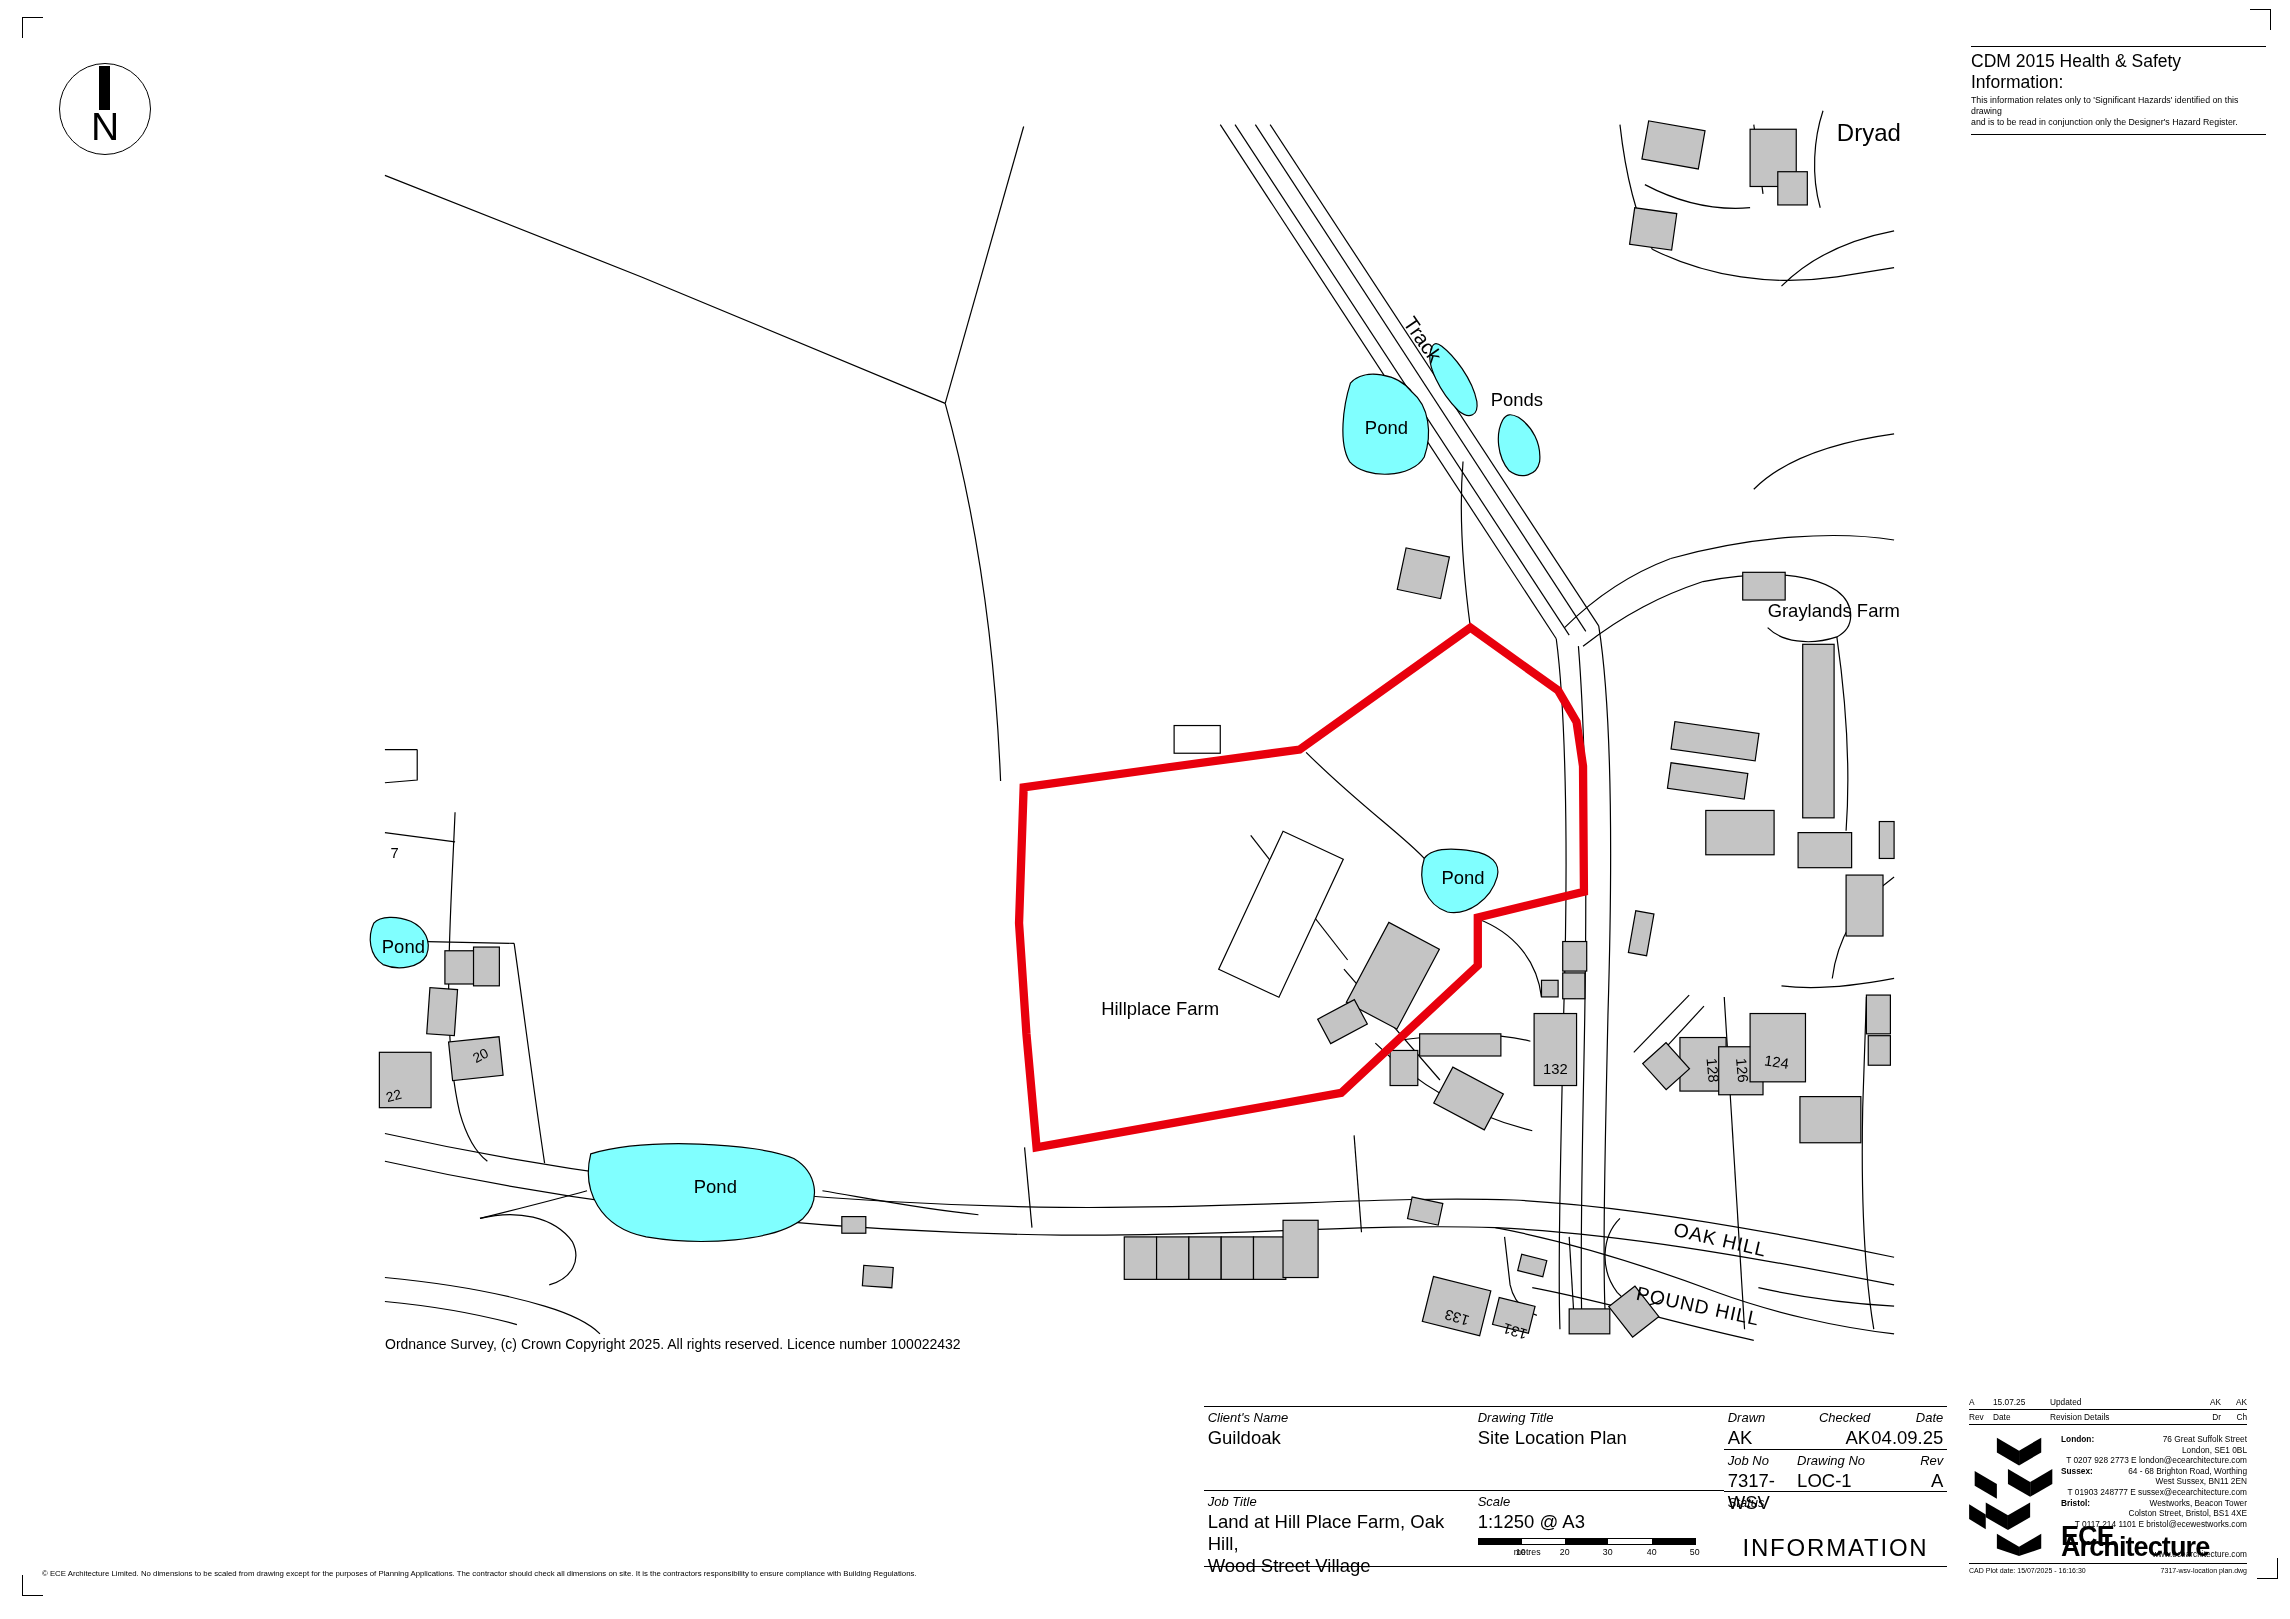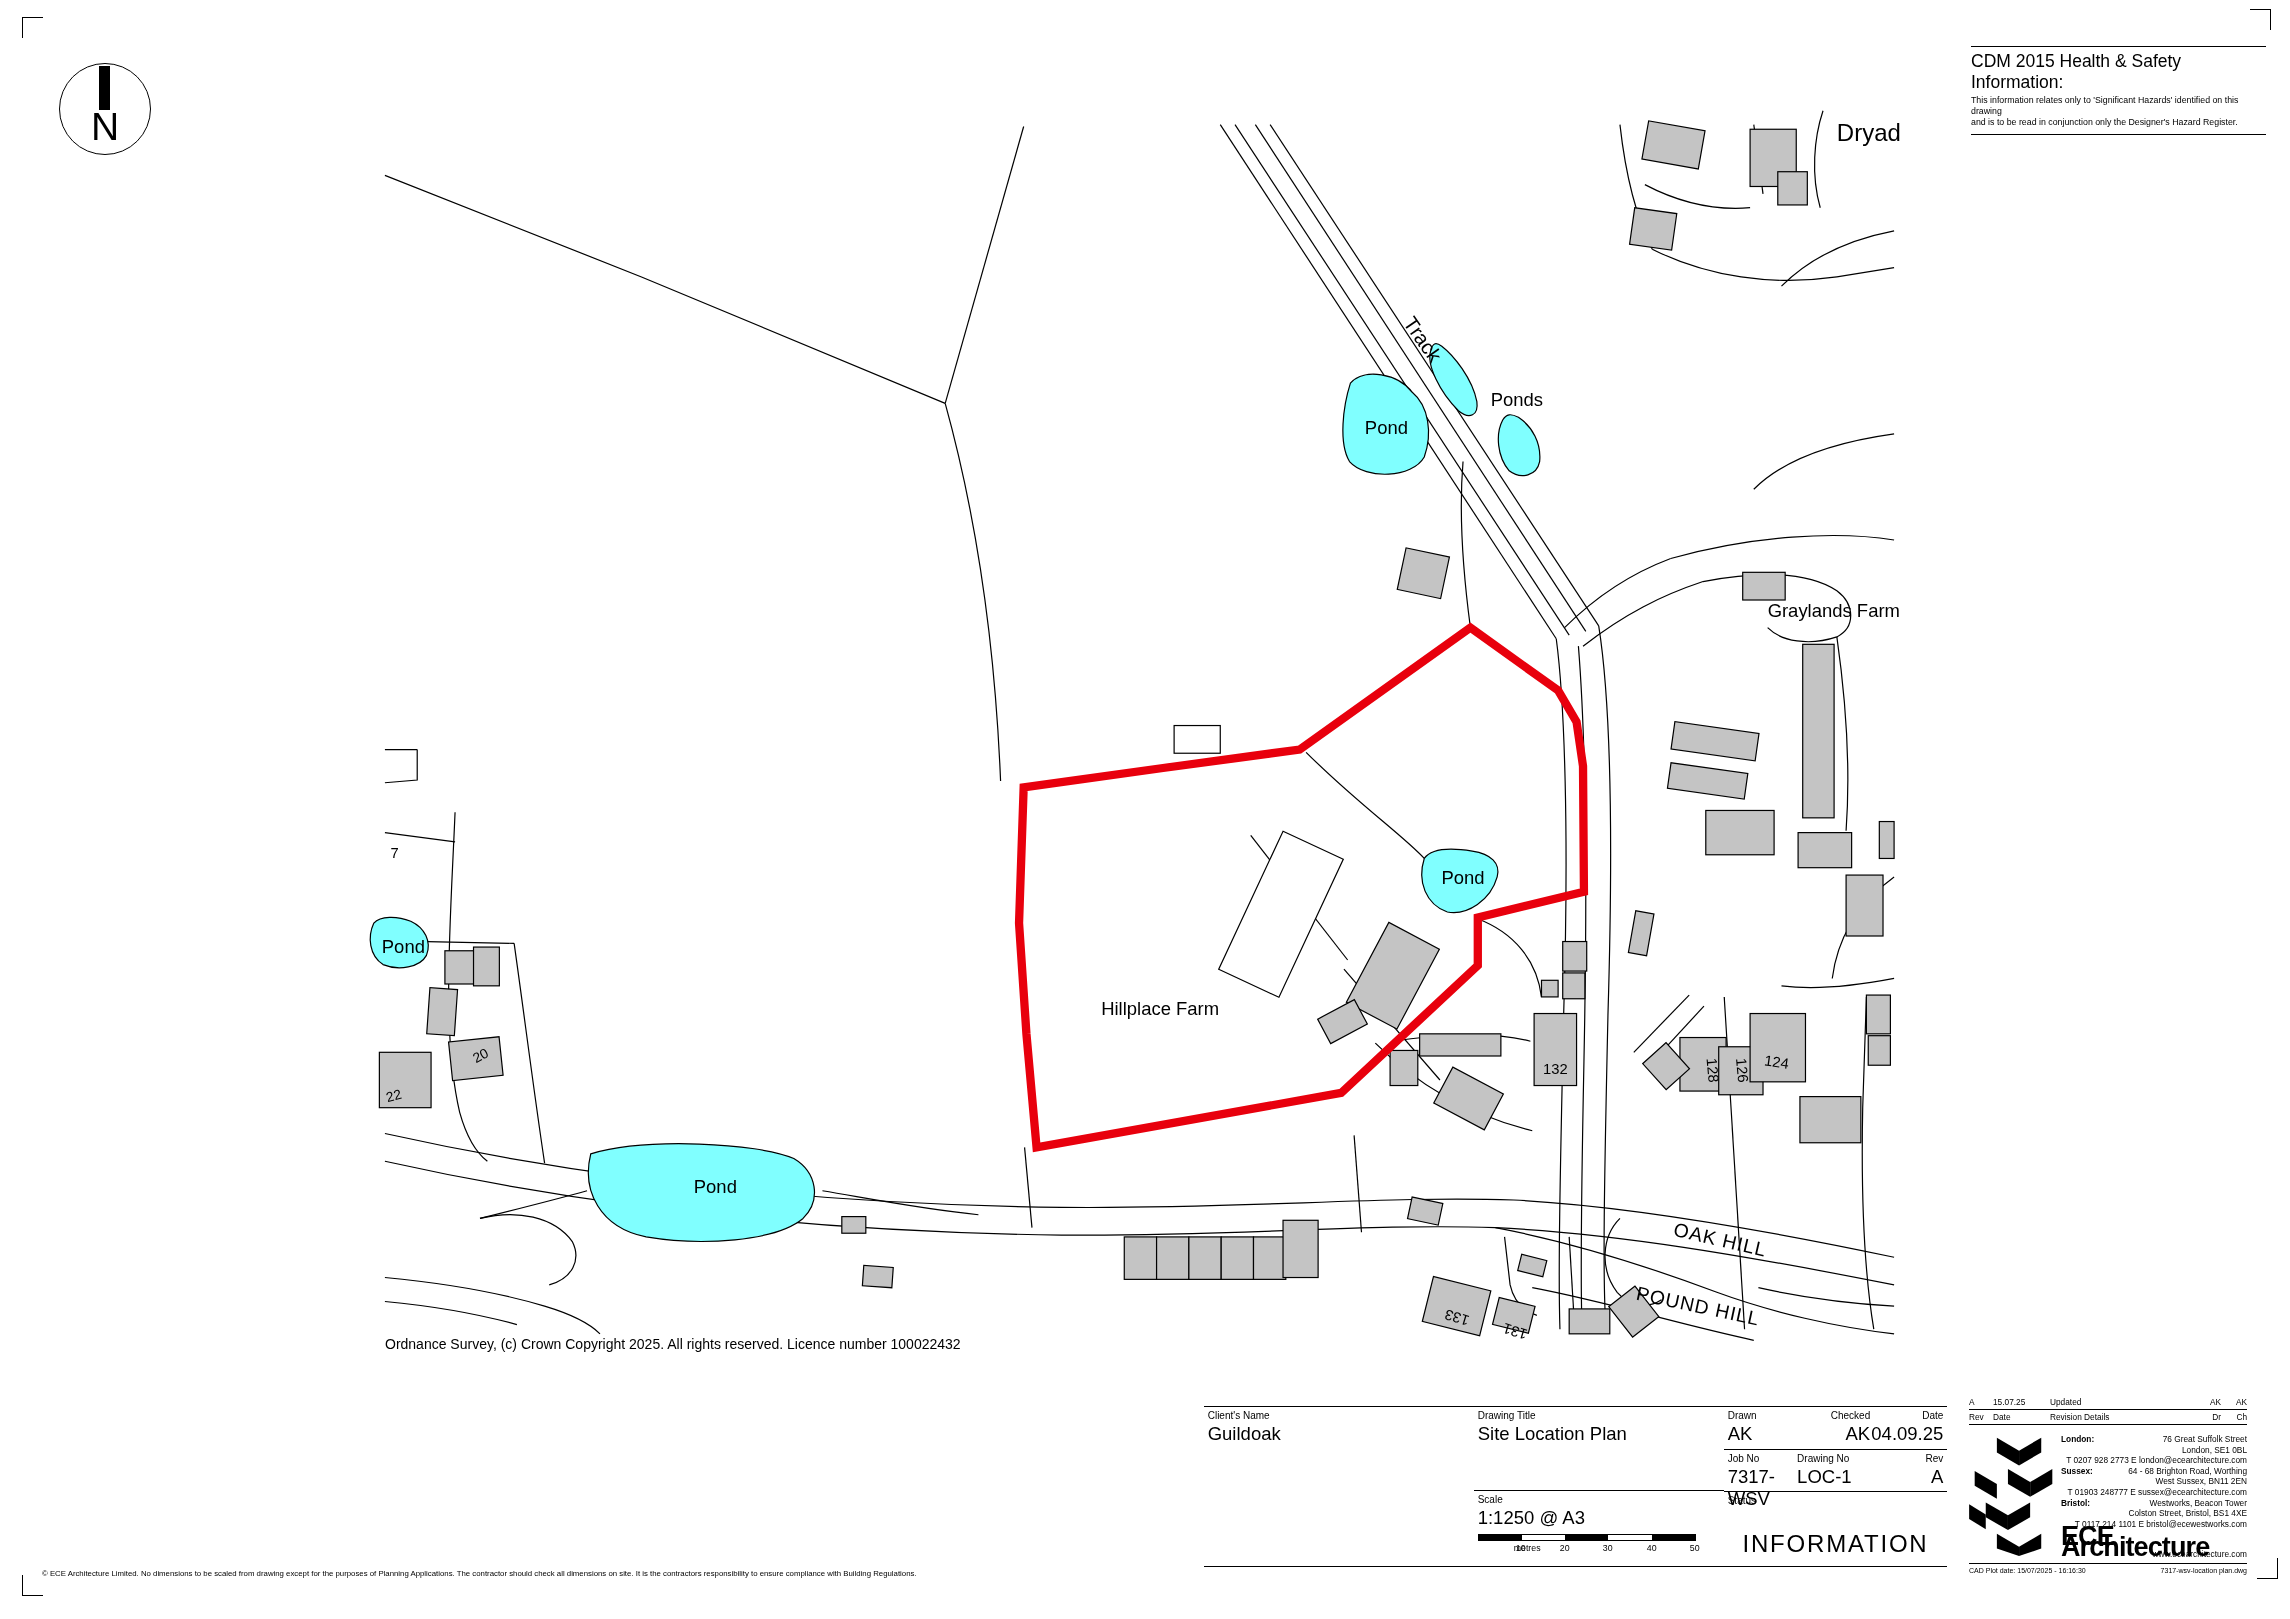--- a/index.html
+++ b/index.html
@@ -17,21 +17,21 @@
   
   #cdm{left:1971px;top:46px;width:295px;}
   #cdm .rule{border-top:1.4px solid #000;}
   #cdm h1{margin:3.7px 0 2.8px 0;font-size:17.5px;font-weight:400;letter-spacing:0px;}
   #cdm p{margin:0 0 5.5px 0;font-size:8.8px;line-height:11px;}
   
   .os-credit{left:385px;top:1336px;font-size:14px;}
   .footer-note{left:42px;top:1569px;font-size:7.8px;}
   
   .tb{position:absolute;top:1406px;height:161px;border-top:0.9px solid #000;border-bottom:0.9px solid #000;box-sizing:border-box;}
-  .tb .lbl{font-size:10px;padding:2.8px 0 0 3.7px;}
+  .tb .lbl{font-size:13px;padding:2.8px 0 0 3.7px;font-style:italic;}
   .tb .val{font-size:18.5px;padding:1.8px 0 0 3.7px;line-height:22px;}
   #tb-col1{left:1204px;width:270px;}
   #tb-col2{left:1474px;width:250px;}
   #tb-col3{left:1724px;width:223px;}
   .tb .row{box-sizing:border-box;}
   .tb .r-top{height:83px;}
   .tb .r-bot{height:77px;border-top:0.9px solid #000;}
   .tb3 .r1{height:42px;}
   .tb3 .r2{height:42px;border-top:0.9px solid #000;}
   .tb3 .r3{height:77px;border-top:0.9px solid #000;}
@@ -252,20 +252,24 @@
     </g>
   </svg>
 
   <div class="abs os-credit">Ordnance Survey, (c) Crown Copyright 2025. All rights reserved. Licence number 100022432</div>
 
   <div id="tb-col1" class="tb">
     <div class="row r-top">
       <div class="lbl">Client's Name</div>
       <div class="val">Guildoak</div>
     </div>
+    <div class="row r-bot">
+      <div class="lbl">Job Title</div>
+      <div class="val"><span>Land at Hill Place Farm, Oak Hill,</span><br><span>Wood Street Village</span></div>
+    </div>
   </div>
 
   <div id="tb-col2" class="tb">
     <div class="row r-top">
       <div class="lbl">Drawing Title</div>
       <div class="val">Site Location Plan</div>
     </div>
     <div class="row r-bot">
       <div class="lbl">Scale</div>
       <div class="val">1:1250 @ A3</div>

